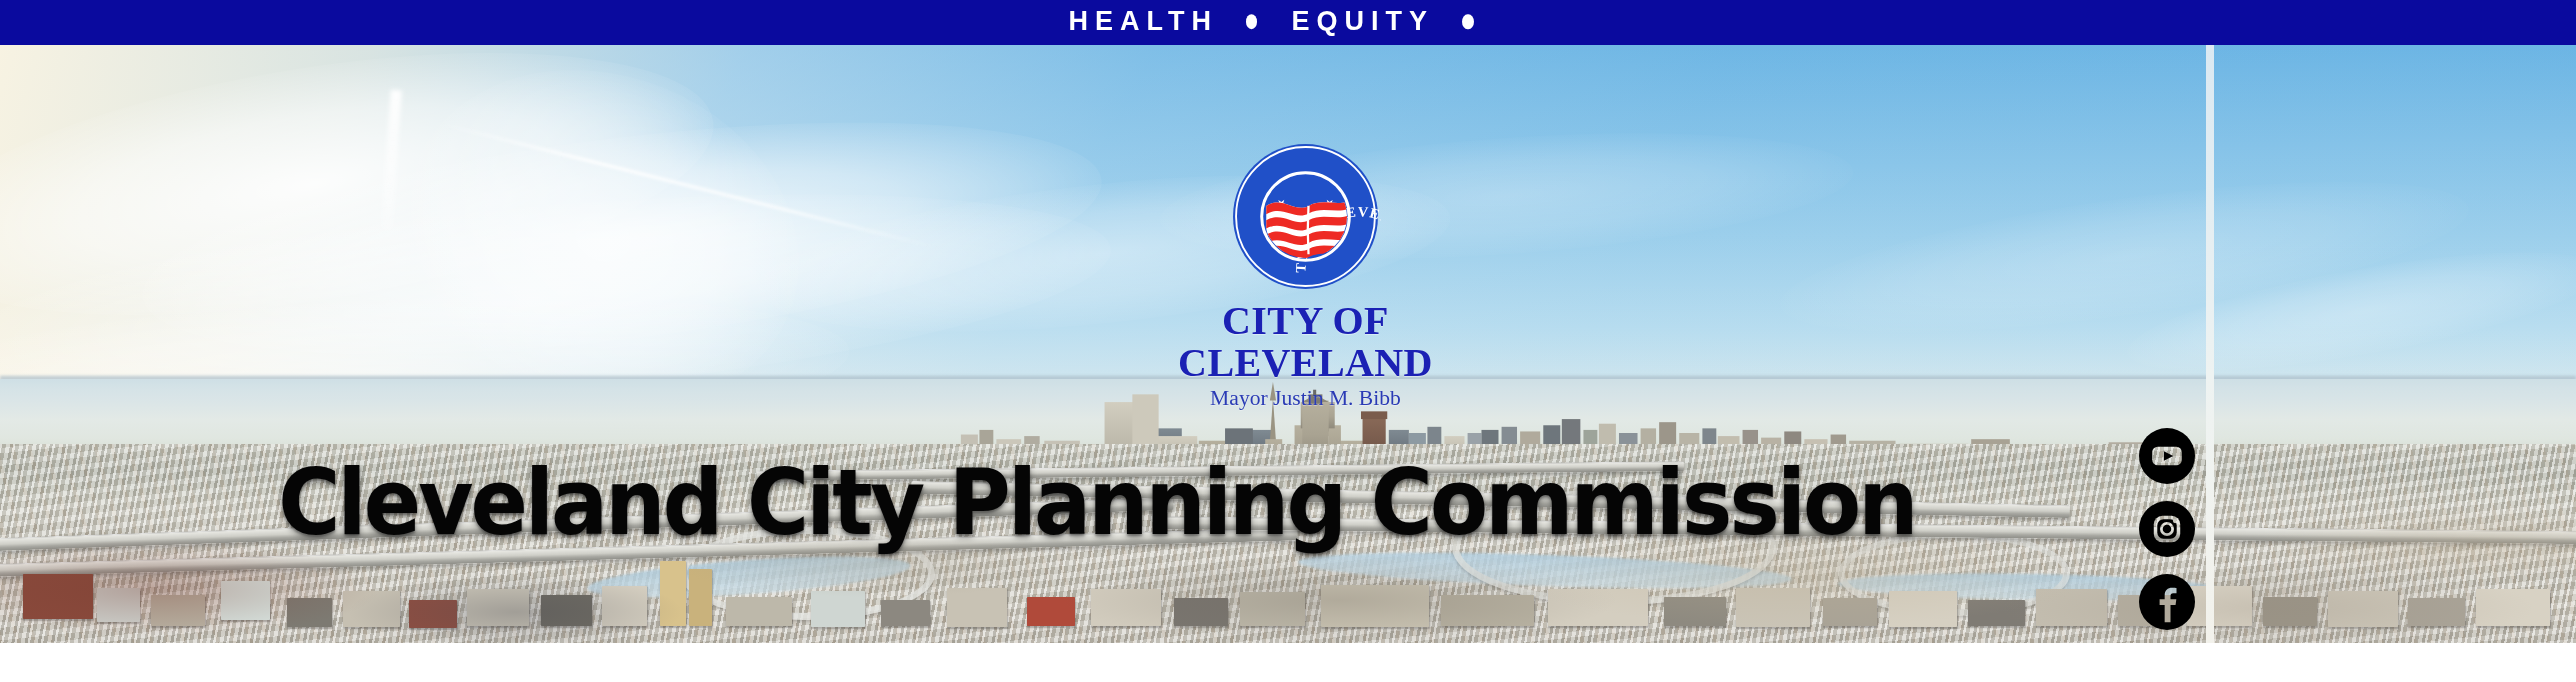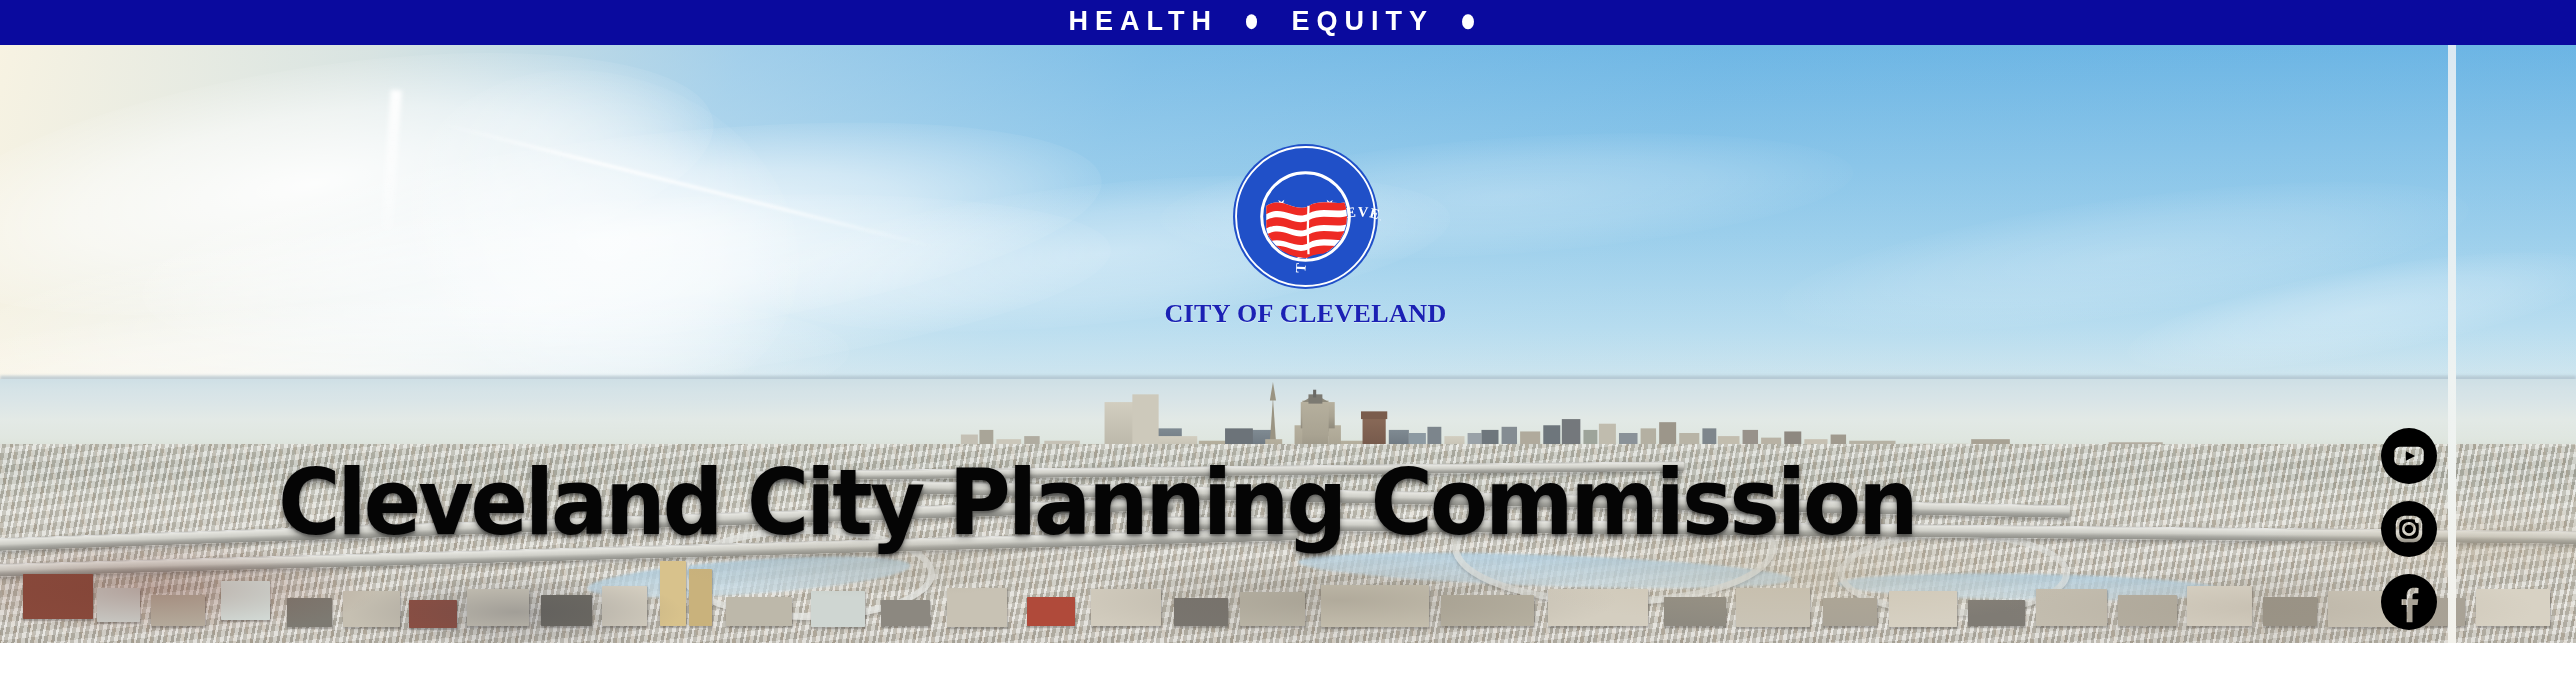--- a/index.html
+++ b/index.html
@@ -8,21 +8,21 @@
   html, body {
     width: 2576px;
     height: 682px;
     background: #ffffff;
     font-family: "Liberation Sans", sans-serif;
     overflow: hidden;
   }
 
   #page {
     position: relative;
-    width: 2456px;
+    width: 2214px;
     height: 682px;
     background: #5eead4;
   }
 
   
   .top-banner {
     position: absolute;
     left: 0; top: 0;
     width: 2576px;
     height: 45px;
@@ -268,21 +268,21 @@
     width: 151px;
     height: 151px;
     margin: 6.2px auto 0;
   }
   .seal svg { display: block; width: 151px; height: 151px; }
 
   .logo-city {
     margin-top: 7.7px;
     font-family: "Liberation Serif", serif;
     font-weight: 700;
-    font-size: 26px;
+    font-size: 40px;
     letter-spacing: 0.4px;
     color: #1b21b4;
     line-height: 1.05;
     text-shadow: 0 0.8px 0.8px rgba(255,255,255,0.45);
   }
   .logo-mayor {
     margin-top: 3.1px;
     font-family: "Liberation Serif", serif;
     font-weight: 400;
     font-size: 21.6px;
@@ -566,20 +566,21 @@
             <path d="M48 86 C 70 72, 86 96, 104 86 C 122 76, 140 86, 156 80 L 156 146 C 140 152, 122 142, 104 150 C 86 158, 70 136, 48 150 Z" fill="#ffffff"></path>
             <path d="M48 86 C 70 72, 86 96, 104 86 C 122 76, 140 86, 156 80 L 156 90 C 140 96, 122 86, 104 96 C 86 106, 70 84, 48 97 Z" fill="#ee2a24"></path>
             <path d="M48 105 C 70 92, 86 115, 104 105 C 122 95, 140 105, 156 99 L 156 110 C 140 116, 122 106, 104 116 C 86 126, 70 104, 48 116 Z" fill="#ee2a24"></path>
             <path d="M48 124 C 70 111, 86 134, 104 124 C 122 114, 140 124, 156 118 L 156 129 C 140 135, 122 125, 104 135 C 86 145, 70 123, 48 135 Z" fill="#ee2a24"></path>
             <path d="M48 143 C 70 130, 86 153, 104 143 C 122 133, 140 143, 156 137 L 156 148 C 140 154, 122 144, 104 154 C 86 164, 70 142, 48 154 Z" fill="#ee2a24"></path>
             <path d="M104 86 C 104 86, 102 118, 104 150" fill="none" stroke="#ffffff" stroke-width="3"></path>
           </g>
         </svg>
       </div>
       <div class="logo-city">CITY OF CLEVELAND</div>
+      <div class="logo-mayor">Mayor Justin M. Bibb</div>
     </div>
 
   </div>
 
   <div class="main-title">Cleveland City Planning Commission</div>
 
   <div class="social">
 
     <a class="social-icon" href="#">
       <svg viewBox="0 0 72 72" xmlns="http://www.w3.org/2000/svg">

